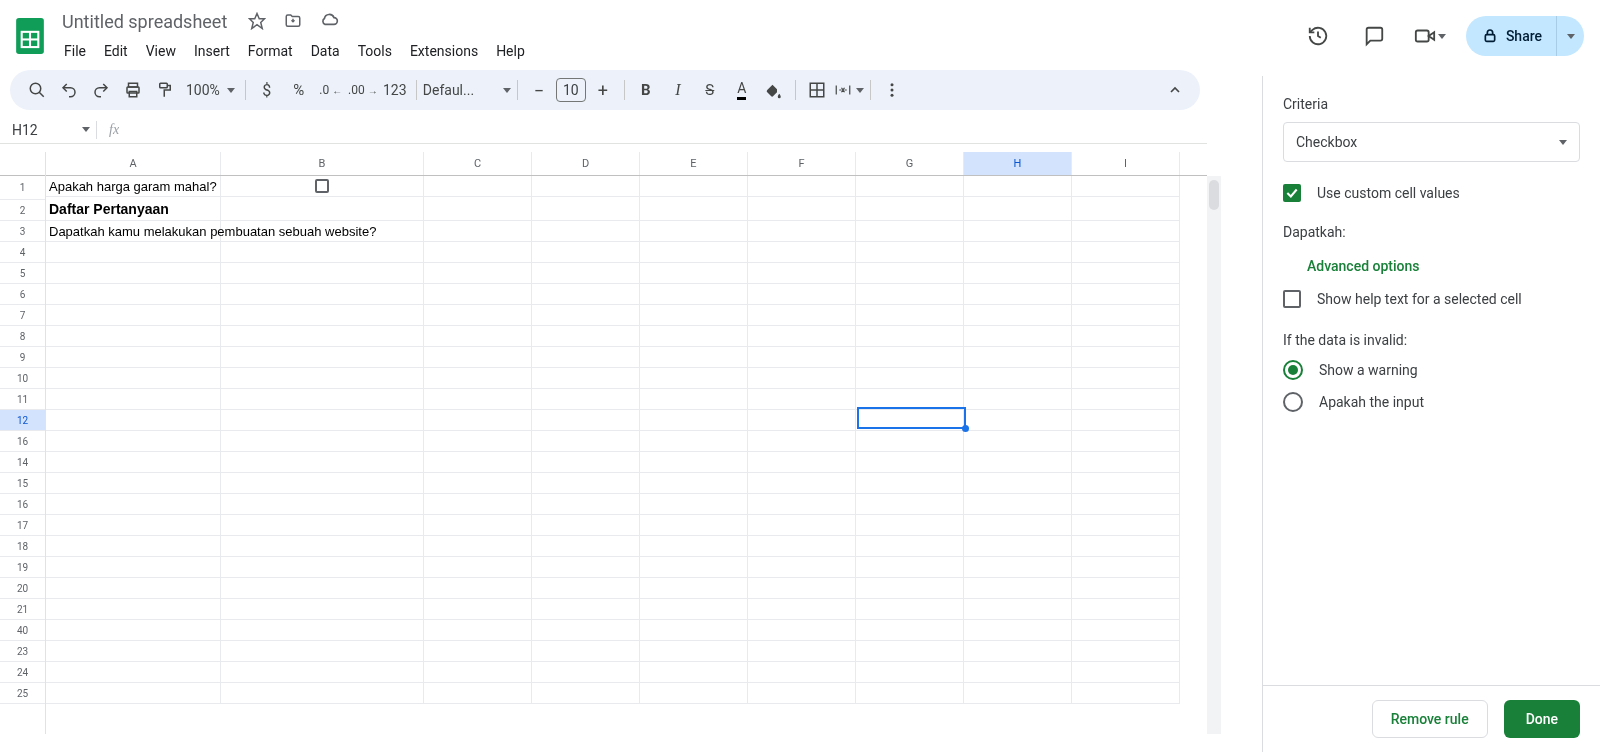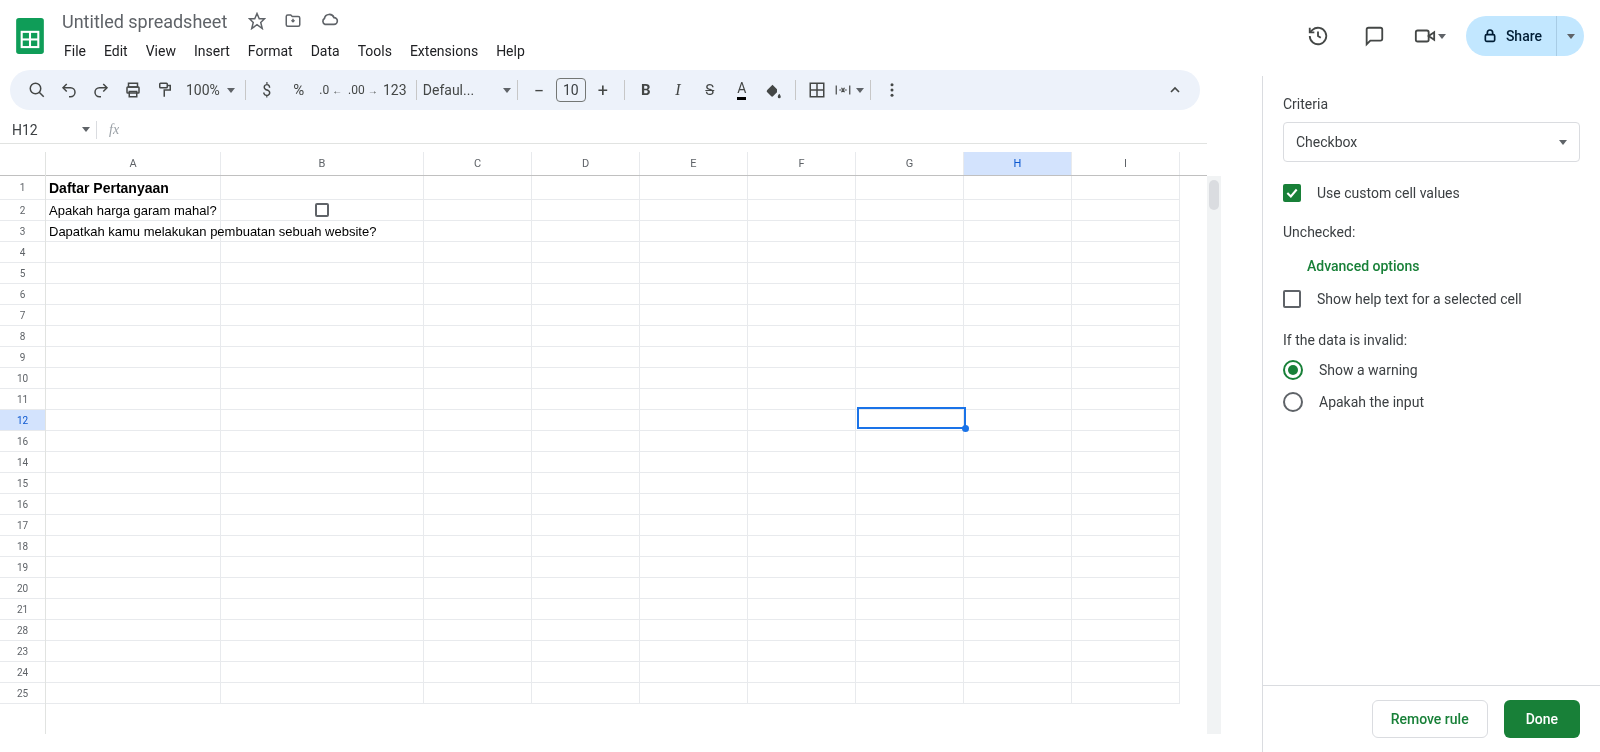--- a/index.html
+++ b/index.html
@@ -282,55 +282,55 @@
         <div class="row-h sel">12</div>
         <div class="row-h">16</div>
         <div class="row-h">14</div>
         <div class="row-h">15</div>
         <div class="row-h">16</div>
         <div class="row-h">17</div>
         <div class="row-h">18</div>
         <div class="row-h">19</div>
         <div class="row-h">20</div>
         <div class="row-h">21</div>
-        <div class="row-h">28</div>
+        <div class="row-h">40</div>
         <div class="row-h">23</div>
         <div class="row-h">24</div>
         <div class="row-h">25</div>
       </div>
   </div>
   <div class="cells">
     <div class="col-headers" id="col-hs">
         <div class="col-h" style="width: 175px;">A</div>
         <div class="col-h" style="width: 203px;">B</div>
         <div class="col-h" style="width: 108px;">C</div>
         <div class="col-h" style="width: 108px;">D</div>
         <div class="col-h" style="width: 108px;">E</div>
         <div class="col-h" style="width: 108px;">F</div>
         <div class="col-h" style="width: 108px;">G</div>
         <div class="col-h sel" style="width: 108px;">H</div>
         <div class="col-h" style="width: 108px;">I</div>
       </div>
     <div id="rows">
-        <div class="row" style="height: 24px;">
-          <div class="cell bold" style="width: 175px;">Daftar Pertanyaan</div>
-          <div class="cell" style="width: 203px;"></div>
-          <div class="cell" style="width: 108px;"></div>
-          <div class="cell" style="width: 108px;"></div>
-          <div class="cell" style="width: 108px;"></div>
-          <div class="cell" style="width: 108px;"></div>
-          <div class="cell" style="width: 108px;"></div>
-          <div class="cell" style="width: 108px;"></div>
-          <div class="cell" style="width: 108px;"></div>
-        </div>
         <div class="row">
           <div class="cell overflow" style="width: 175px;">Apakah harga garam mahal?</div>
           <div class="cell" style="width: 203px; justify-content: center;">
             <div class="checkbox-cell"></div>
           </div>
+          <div class="cell" style="width: 108px;"></div>
+          <div class="cell" style="width: 108px;"></div>
+          <div class="cell" style="width: 108px;"></div>
+          <div class="cell" style="width: 108px;"></div>
+          <div class="cell" style="width: 108px;"></div>
+          <div class="cell" style="width: 108px;"></div>
+          <div class="cell" style="width: 108px;"></div>
+        </div>
+        <div class="row" style="height: 24px;">
+          <div class="cell bold" style="width: 175px;">Daftar Pertanyaan</div>
+          <div class="cell" style="width: 203px;"></div>
           <div class="cell" style="width: 108px;"></div>
           <div class="cell" style="width: 108px;"></div>
           <div class="cell" style="width: 108px;"></div>
           <div class="cell" style="width: 108px;"></div>
           <div class="cell" style="width: 108px;"></div>
           <div class="cell" style="width: 108px;"></div>
           <div class="cell" style="width: 108px;"></div>
         </div>
         <div class="row">
           <div class="cell overflow" style="width: 175px;">Dapatkah kamu melakukan pembuatan sebuah website?</div>
@@ -603,21 +603,21 @@
     </div>
     <div class="check-row">
       <div class="chk">
           <svg width="14" height="14" viewBox="0 0 24 24" fill="none" stroke="#fff" stroke-width="3.5">
             <polyline points="4 12 10 18 20 6"></polyline>
           </svg>
         </div>
       <span>Use custom cell values</span>
     </div>
     <div class="field-row">
-      <div class="field-label">Unchecked:</div>
+      <div class="field-label">Dapatkah:</div>
     </div>
     <div class="adv-link">Advanced options</div>
     <div class="check-row" style="margin-top:8px;">
       <div class="chk empty"></div>
       <span>Show help text for a selected cell</span>
     </div>
     <div class="section-label" style="margin-top:24px;">If the data is invalid:</div>
     <div class="radio-row">
       <div class="radio on"></div>
       <span>Show a warning</span>

